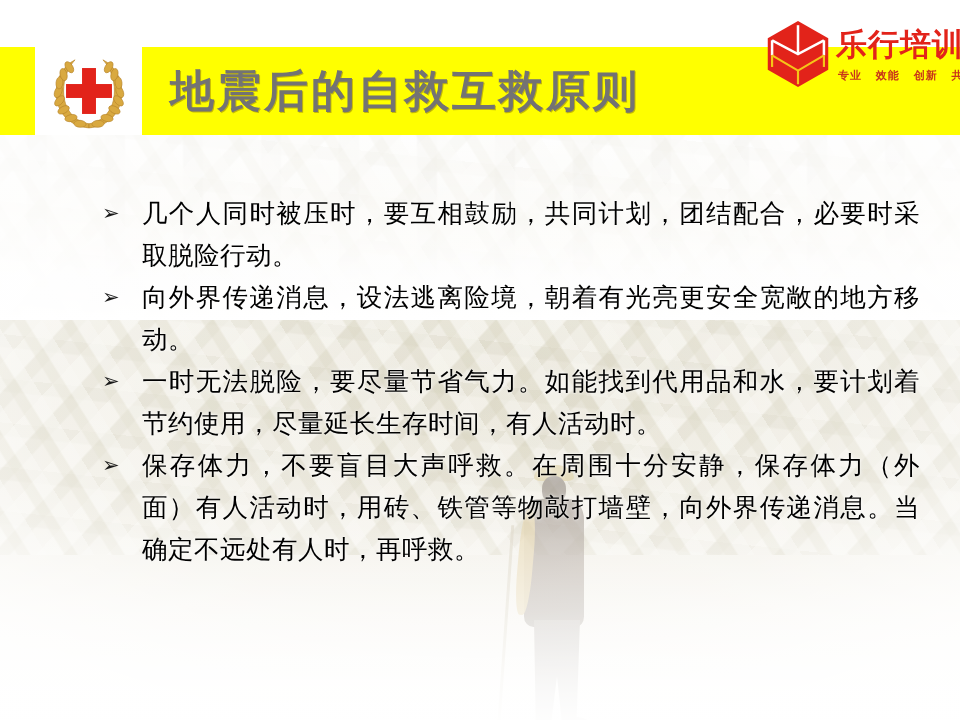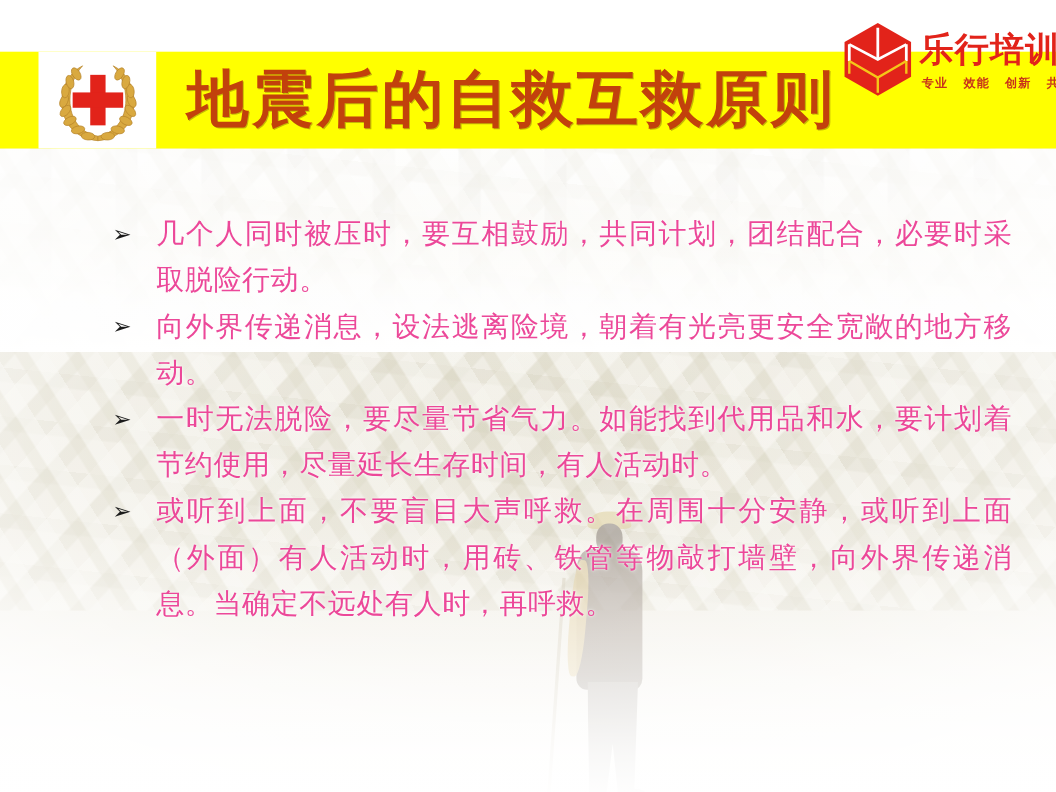--- a/index.html
+++ b/index.html
@@ -188,23 +188,23 @@
   .emblem {
     width: 82px; height: 82px;
     position: relative;
   }
   .title-text {
     position: absolute;
     left: 170px; top: 47px;
     height: 88px;
     display: flex;
     align-items: center;
-    font-size: 56px;
+    font-size: 44px;
     font-weight: bold;
-    color: #c2410c;
+    color: #737373;
     letter-spacing: 3px;
     text-shadow: 1px 1px 0 rgba(90,55,10,0.35);
     white-space: nowrap;
   }
 
   
   .brand {
     position: absolute;
     left: 762px; top: 16px;
     width: 196px; height: 76px;
@@ -251,21 +251,21 @@
     font-size: 21px;
     line-height: 42px;
     color: #1a1a1a;
     text-align: left;
     padding-left: 2px;
   }
   .bullet-text {
     flex: 1 1 auto;
     font-size: 25.5px;
     line-height: 42px;
-    color: #ec4899;
+    color: #000000;
     text-align: justify;
     text-justify: inter-ideograph;
     letter-spacing: 0.5px;
     text-shadow: 0 0 2px rgba(255,255,255,0.85),
                  0 0 5px rgba(255,255,255,0.65);
   }
 </style>
 </head>
 <body>
 
@@ -377,18 +377,18 @@
       <div class="bullet-text">向外界传递消息，设法逃离险境，朝着有光亮更安全宽敞的地方移动。</div>
     </div>
 
     <div class="bullet">
       <div class="bullet-marker">➢</div>
       <div class="bullet-text">一时无法脱险，要尽量节省气力。如能找到代用品和水，要计划着节约使用，尽量延长生存时间，有人活动时。</div>
     </div>
 
     <div class="bullet">
       <div class="bullet-marker">➢</div>
-      <div class="bullet-text">或听到上面，不要盲目大声呼救。在周围十分安静，或听到上面（外面）有人活动时，用砖、铁管等物敲打墙壁，向外界传递消息。当确定不远处有人时，再呼救。</div>
+      <div class="bullet-text">保存体力，不要盲目大声呼救。在周围十分安静，保存体力（外面）有人活动时，用砖、铁管等物敲打墙壁，向外界传递消息。当确定不远处有人时，再呼救。</div>
     </div>
 
   </div>
 
 </div>
 
 </body></html>

